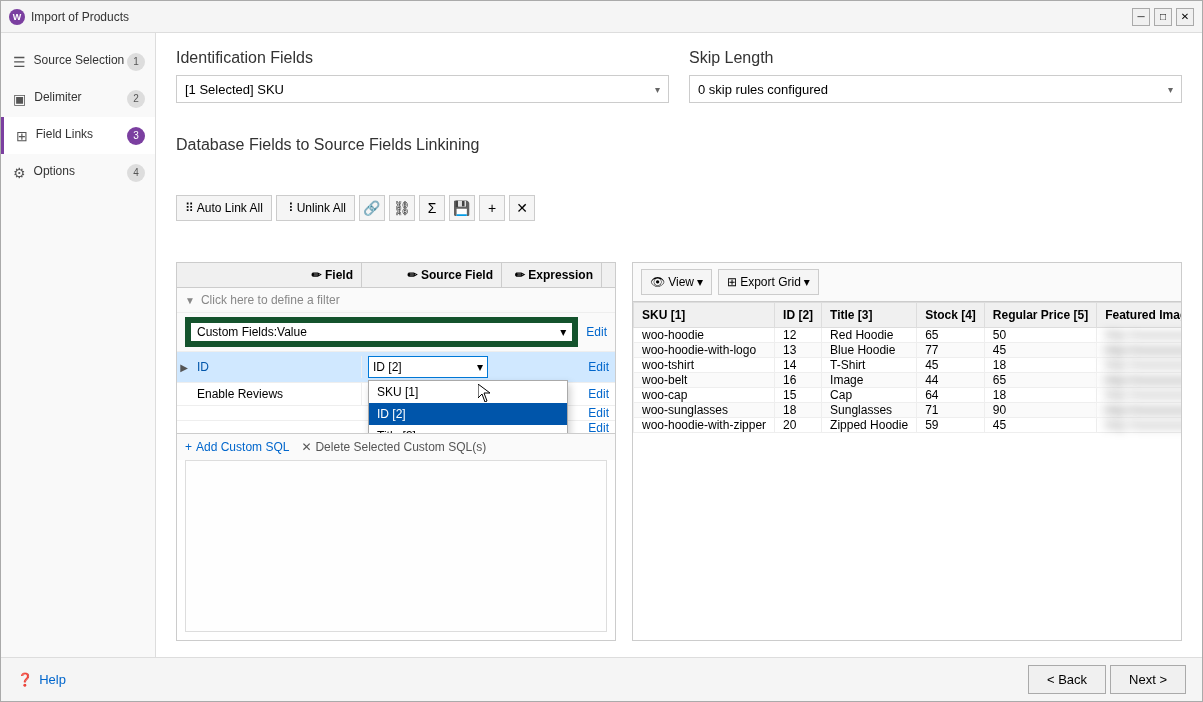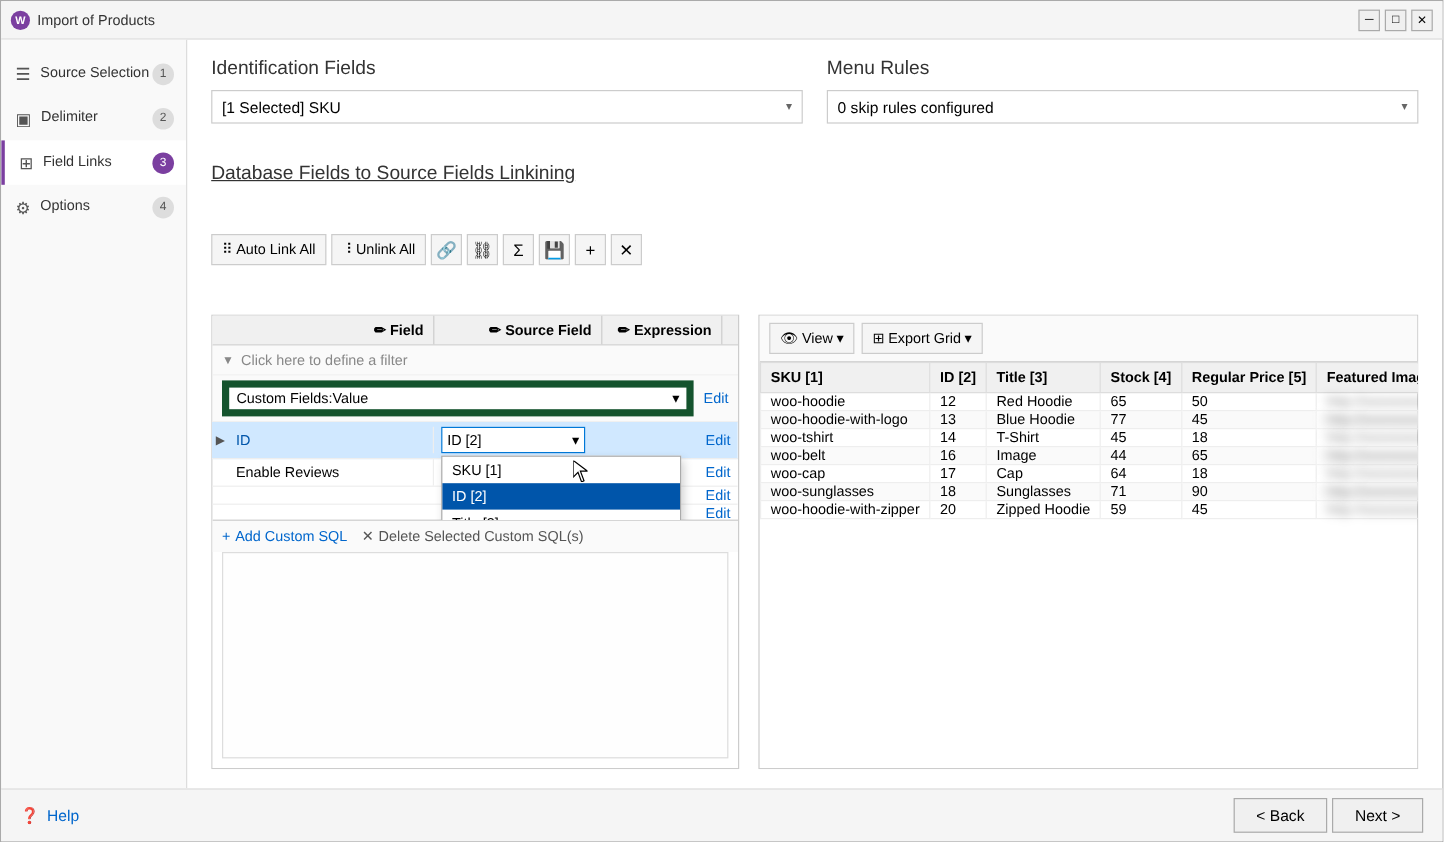--- a/index.html
+++ b/index.html
@@ -150,21 +150,20 @@
     }
     .dropdown-arrow {
       font-size: 10px;
       color: #666;
     }
     .db-section-title {
       font-size: 16px;
       font-weight: 400;
       color: #333;
       margin-bottom: 8px;
-      text-decoration: underline;
     }
     .toolbar {
       display: flex;
       gap: 4px;
       align-items: center;
       margin-bottom: 8px;
     }
     .toolbar-btn {
       padding: 3px 8px;
       border: 1px solid #ccc;
@@ -501,21 +500,21 @@
 
       <div class="top-section">
         <div class="section-block">
           <div class="section-title">Identification Fields</div>
           <div class="dropdown-field">
             <span>[1 Selected] SKU</span>
             <span class="dropdown-arrow">▾</span>
           </div>
         </div>
         <div class="section-block">
-          <div class="section-title">Menu Rules</div>
+          <div class="section-title">Skip Length</div>
           <div class="dropdown-field">
             <span>0 skip rules configured</span>
             <span class="dropdown-arrow">▾</span>
           </div>
         </div>
       </div>
 
       <div class="db-section-title">Database Fields to Source Fields Linkining</div>
 
       <div class="toolbar">
@@ -690,21 +689,21 @@
                   <tr>
                     <td>woo-belt</td>
                     <td>16</td>
                     <td>Image</td>
                     <td>44</td>
                     <td>65</td>
                     <td class="blurred">http://xxxxxxxxxxxxxxx</td>
                   </tr>
                   <tr>
                     <td>woo-cap</td>
-                    <td>17</td>
+                    <td>15</td>
                     <td>Cap</td>
                     <td>64</td>
                     <td>18</td>
                     <td class="blurred">http://xxxxxxxxxxxxxxx</td>
                   </tr>
                   <tr>
                     <td>woo-sunglasses</td>
                     <td>18</td>
                     <td>Sunglasses</td>
                     <td>71</td>

